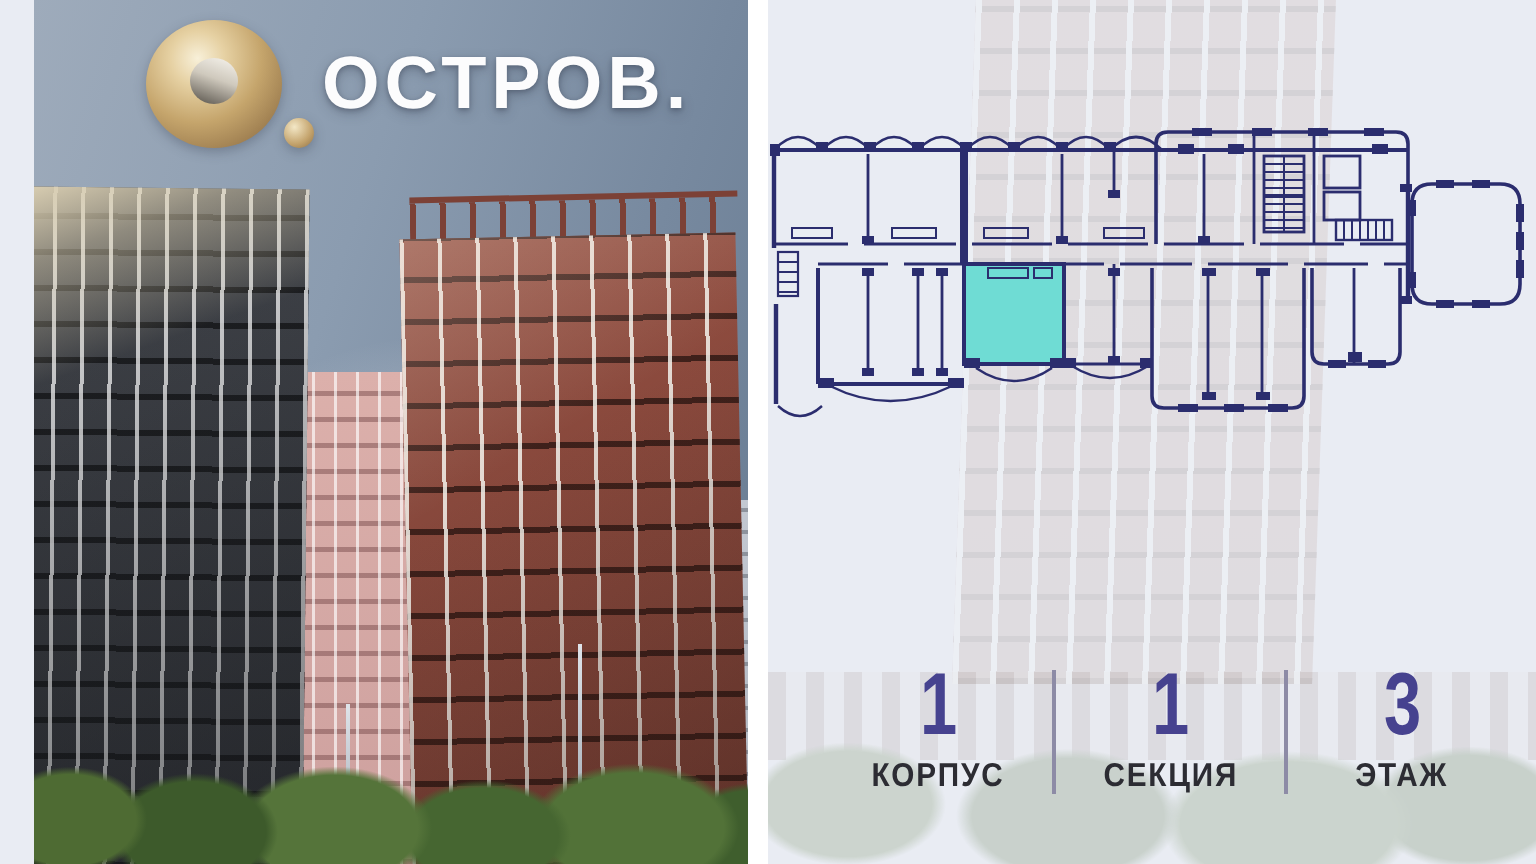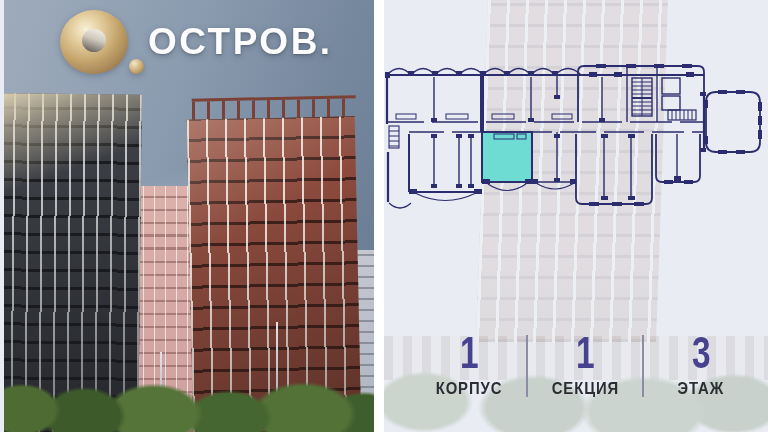--- a/index.html
+++ b/index.html
@@ -1,20 +1,20 @@
 <!DOCTYPE html>
 <html><head>
 <meta charset="utf-8">
 <style>
   html,body{margin:0;padding:0;background:#222;}
   .app{position:relative;width:768px;height:432px;overflow:hidden;
        font-family:"Liberation Sans",sans-serif;background:#e9ecf3;}
 
   
-  .photo{position:absolute;left:4px;top:0;width:374px;height:432px;overflow:hidden;}
+  .photo{position:absolute;left:17px;top:0;width:374px;height:432px;overflow:hidden;}
   .sky{position:absolute;inset:0;
        background:linear-gradient(108deg,#9eabbb 0%,#8b9cb0 38%,#77899f 68%,#64788f 100%);}
   .sky:after{content:"";position:absolute;left:30px;top:120px;width:300px;height:200px;
        background:radial-gradient(ellipse 160px 90px at 60% 55%,rgba(225,230,236,.38),transparent 70%);}
   .tower{position:absolute;}
   .tower-pink{left:128px;top:186px;width:90px;height:246px;
        background:
          repeating-linear-gradient(90deg,rgba(255,255,255,.65) 0 1.5px,transparent 1.5px 11px),
          repeating-linear-gradient(0deg,rgba(130,85,85,.55) 0 2.5px,transparent 2.5px 13px),
          linear-gradient(#dcb0ab,#cda09e);}

